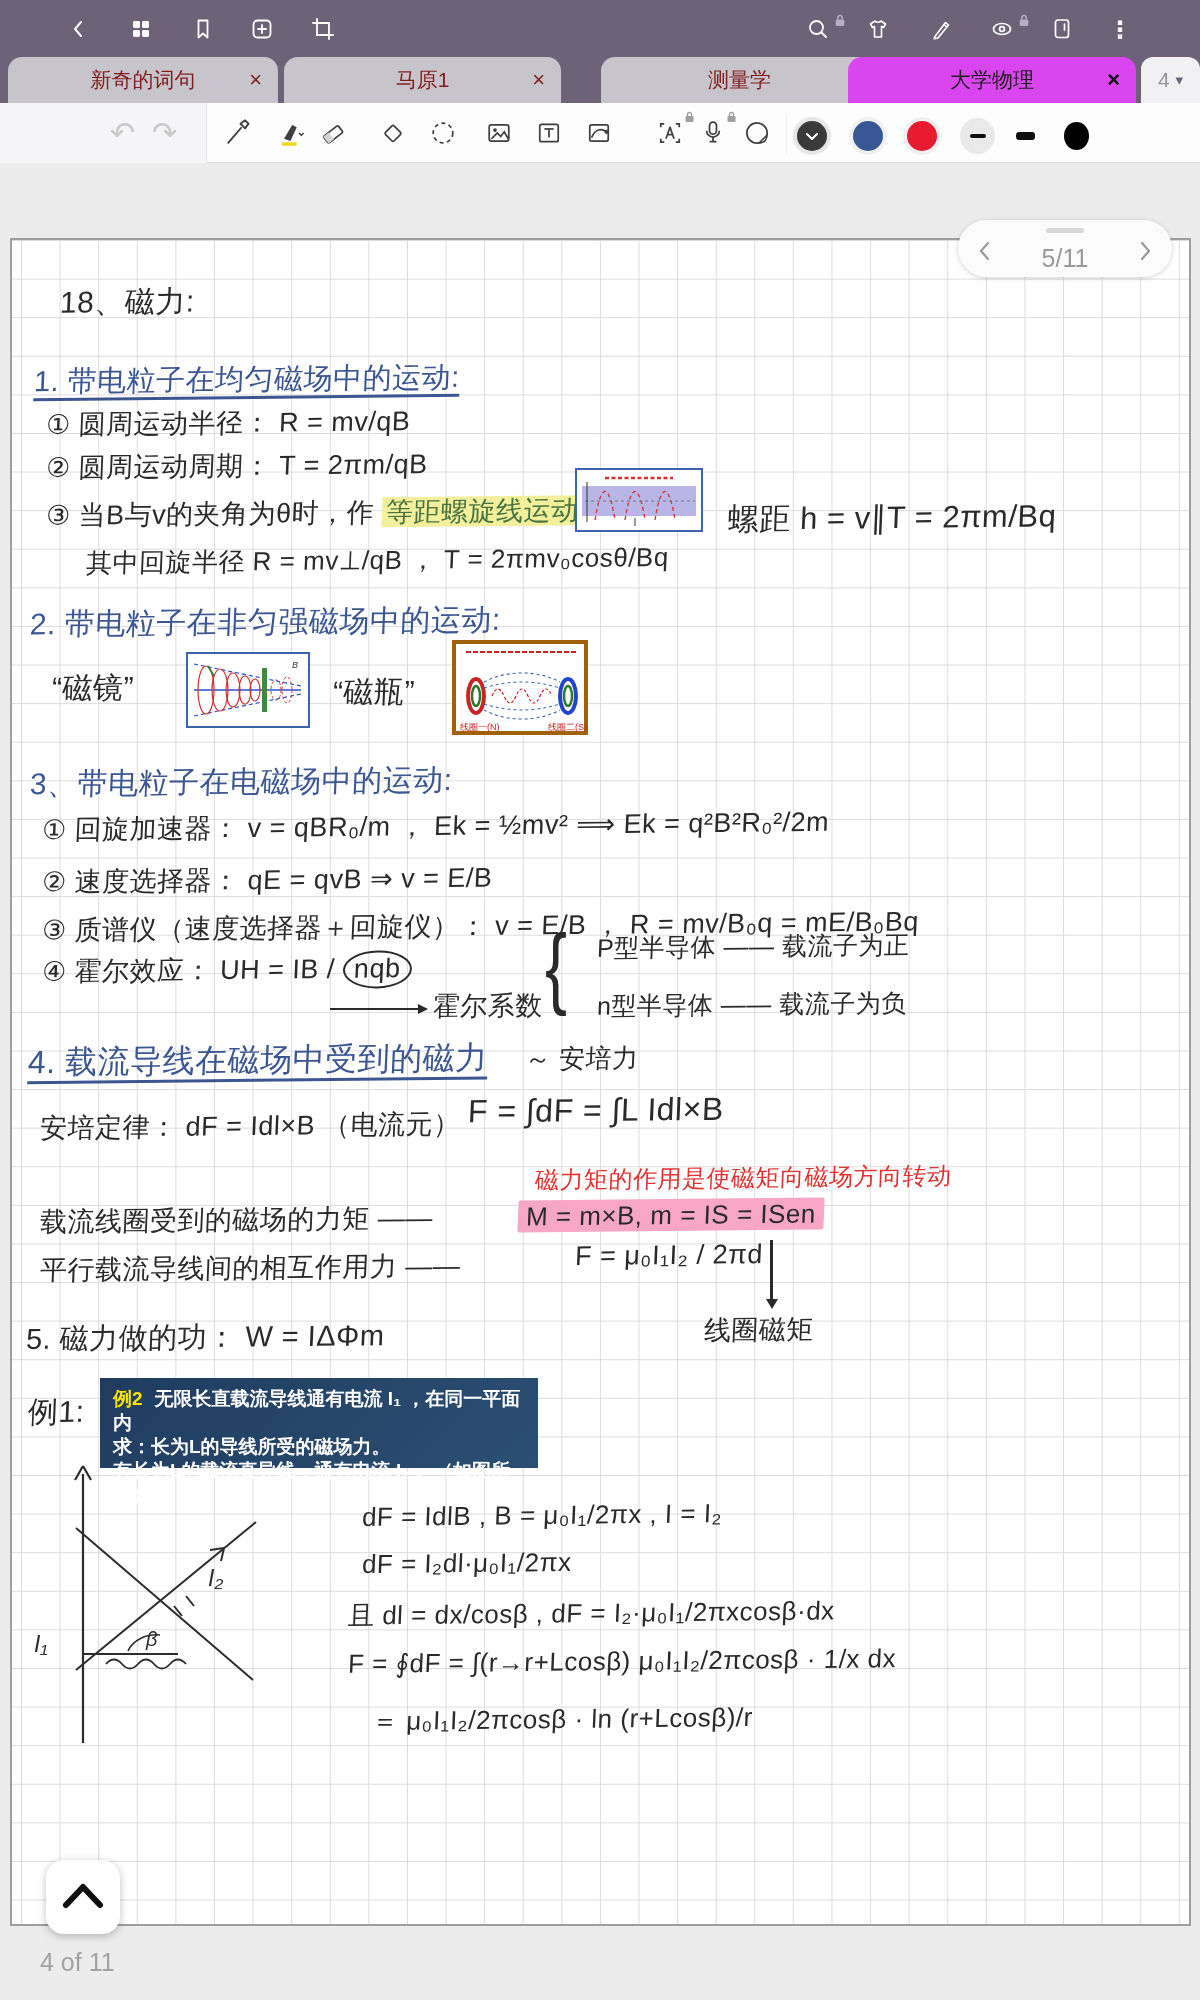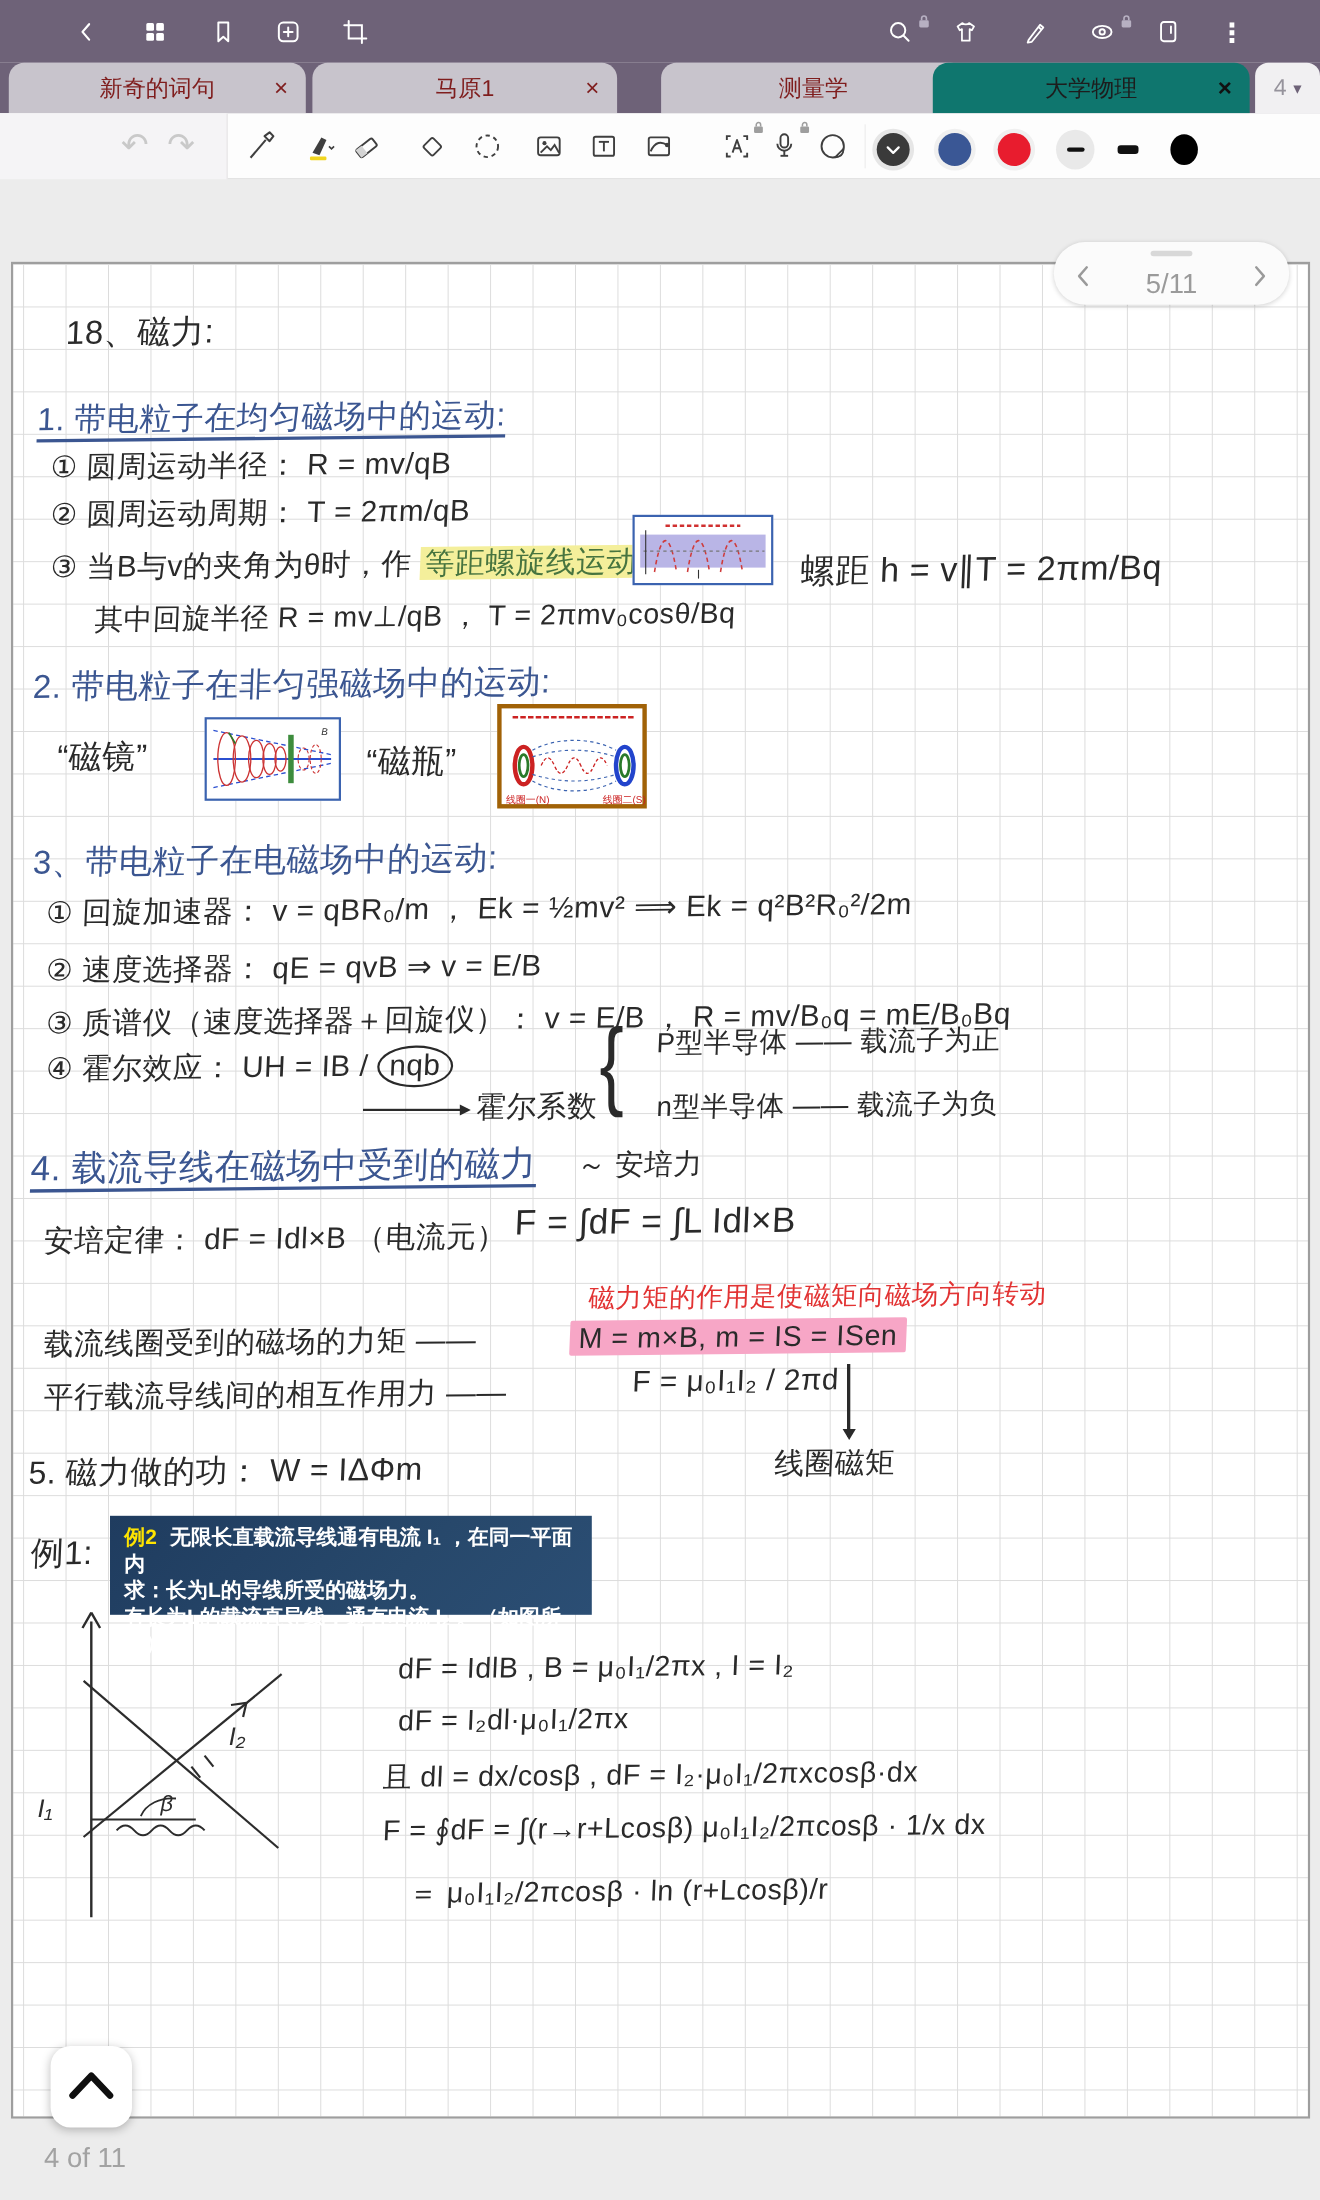--- a/index.html
+++ b/index.html
@@ -7,21 +7,21 @@
   .app{position:relative;width:1200px;height:2000px}
   .abs{position:absolute}
   
   .topbar{left:0;top:0;width:1200px;height:57px;background:#6e6278;z-index:5}
   .tbicon{position:absolute;top:17px;width:24px;height:24px;cursor:pointer}
   .lockbadge{position:absolute;width:12px;height:13px}
   
   .tabbar{left:0;top:57px;width:1200px;height:46px;background:#6e6278;z-index:5}
   .tab{position:absolute;top:0;height:46px;border-radius:14px 14px 0 0;display:flex;align-items:center;justify-content:center;font-size:21px;cursor:pointer}
   .tab.inactive{background:#c8c4cc;color:#7f1d1d}
-  .tab.active{background:#0f766e;color:#1d1d1d}
+  .tab.active{background:#d946ef;color:#1d1d1d}
   .tab .x{position:absolute;right:16px;top:50%;transform:translateY(-50%);font-size:22px;line-height:1;cursor:pointer}
   .tab.active .x{color:#111;font-weight:bold}
   .tab.overflow{background:#f1f0f2;color:#96939c;border-radius:12px 12px 0 0;gap:6px}
   .tab.overflow .caret{color:#6e6278;font-size:15px}
   
   .toolbar{left:0;top:103px;width:1200px;height:60px;background:#fdfdfd;border-bottom:1px solid #dcdcdc;z-index:5}
   .undosec{position:absolute;left:0;top:0;width:207px;height:60px;background:#f5f4f6;border-right:1px solid #e5e4e6}
   .uglyph{position:absolute;top:12px;font-size:30px;color:#c9c9c9;cursor:pointer}
   .tool{position:absolute;top:15px;width:30px;height:30px;cursor:pointer}
   .tool svg{display:block}

